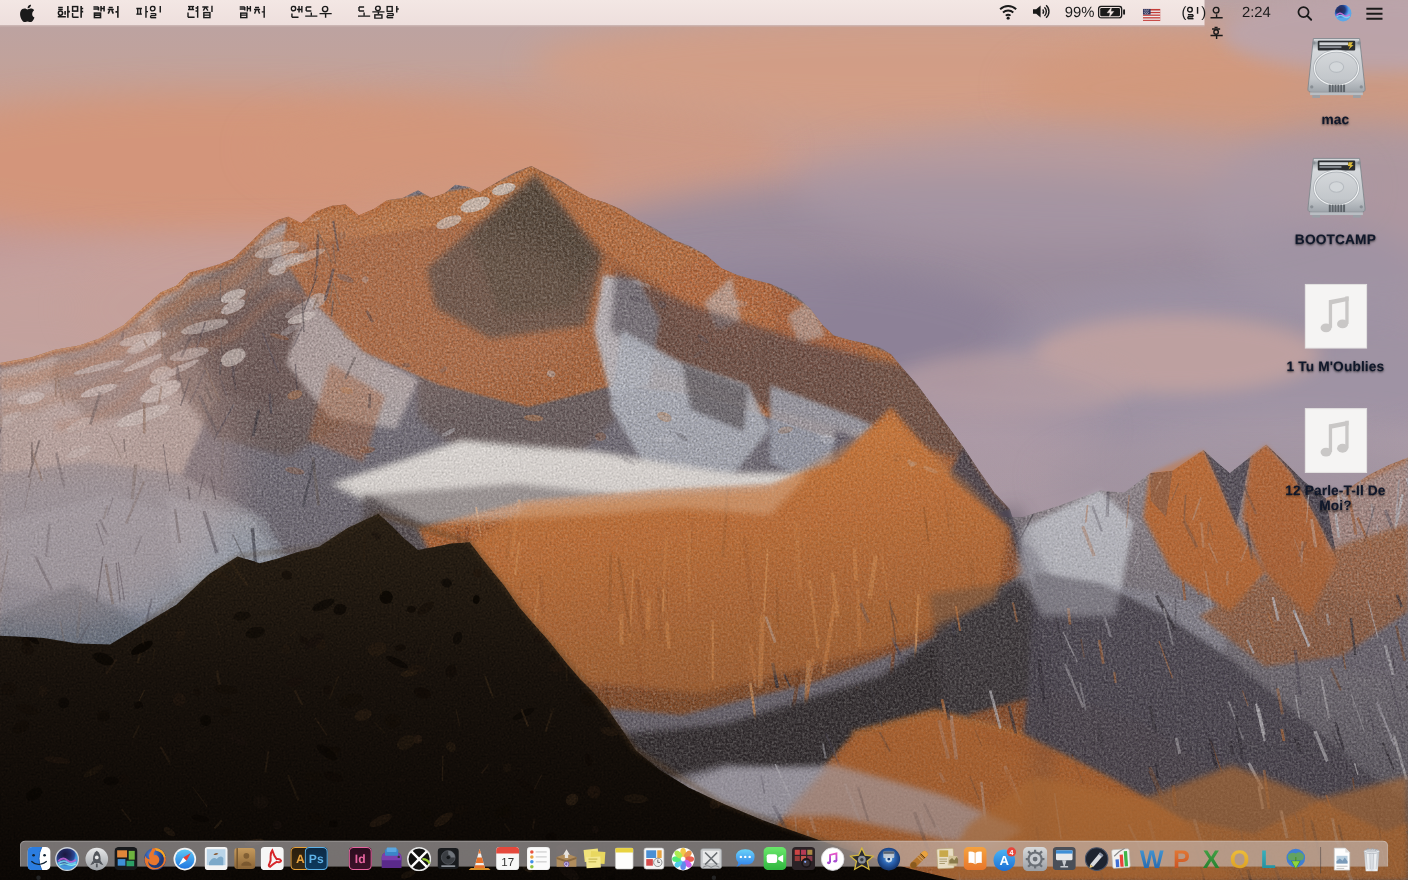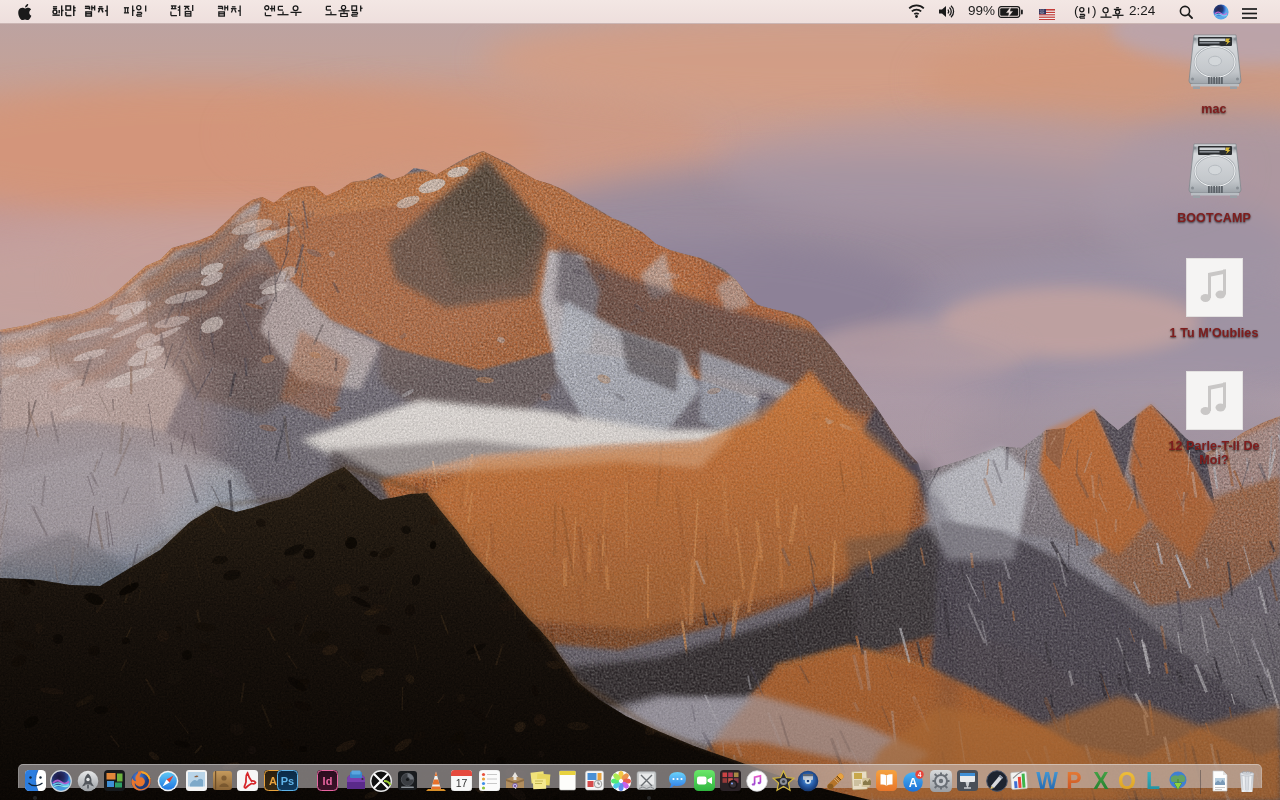--- a/index.html
+++ b/index.html
@@ -1,26 +1,26 @@
 <!DOCTYPE html>
 <html><head><meta charset="utf-8"><style>
 *{margin:0;padding:0;box-sizing:border-box}
 html,body{width:1280px;height:800px;overflow:hidden;font-family:"Liberation Sans",sans-serif}
 #stage{position:relative;width:1280px;height:800px;background:#b5a2a9}
 #wp{position:absolute;left:0;top:0}
-#menubar{position:absolute;left:0;top:0;width:1280px;height:24px;background:linear-gradient(#f3e7e4,#eedfdd);border-bottom:1px solid #cbb6b4;z-index:30}
+#menubar{position:absolute;left:0;top:0;width:1095px;height:24px;background:linear-gradient(#f3e7e4,#eedfdd);border-bottom:1px solid #cbb6b4;z-index:30}
 .apple{position:absolute;left:18px;top:1px}
 .mi{position:absolute;top:5px;display:flex;gap:1px}
 .hg{display:inline-block;fill:none}
 .sp{display:inline-block;width:5px}
 .ri{position:absolute;top:4px}
 .rt{position:absolute;top:3px;font-size:13.5px;color:#1a1a1a}
 #desk{position:absolute;left:0;top:0;z-index:10}
 .dico{position:absolute}
-.dlabel{position:absolute;text-align:center;color:#7f1d1d;font-size:12.5px;font-weight:700;letter-spacing:0.1px;text-shadow:0 1px 2px rgba(0,0,0,0.65);line-height:14px}
+.dlabel{position:absolute;text-align:center;color:#0f172a;font-size:12.5px;font-weight:700;letter-spacing:0.1px;text-shadow:0 1px 2px rgba(0,0,0,0.65);line-height:14px}
 #dock{position:absolute;left:18px;top:764px;width:1244px;height:24px;background:rgba(206,200,202,0.55);border-radius:5px 5px 0 0;border-top:1px solid rgba(255,255,255,0.35);border-left:1px solid rgba(255,255,255,0.18);border-right:1px solid rgba(255,255,255,0.18);backdrop-filter:blur(14px);z-index:40}
 .dki{position:absolute;top:5px}
 .dki svg{display:block}
 #docksep{position:absolute;left:1181px;top:5px;width:1px;height:24px;background:rgba(60,55,58,0.45)}
 .ind{position:absolute;top:31px;width:3.5px;height:3.5px;border-radius:50%;background:#222}
 </style></head>
 <body>
 <div id="stage">
 <svg id="wp" width="1280" height="800" viewBox="0 0 1280 800">
 <defs>

